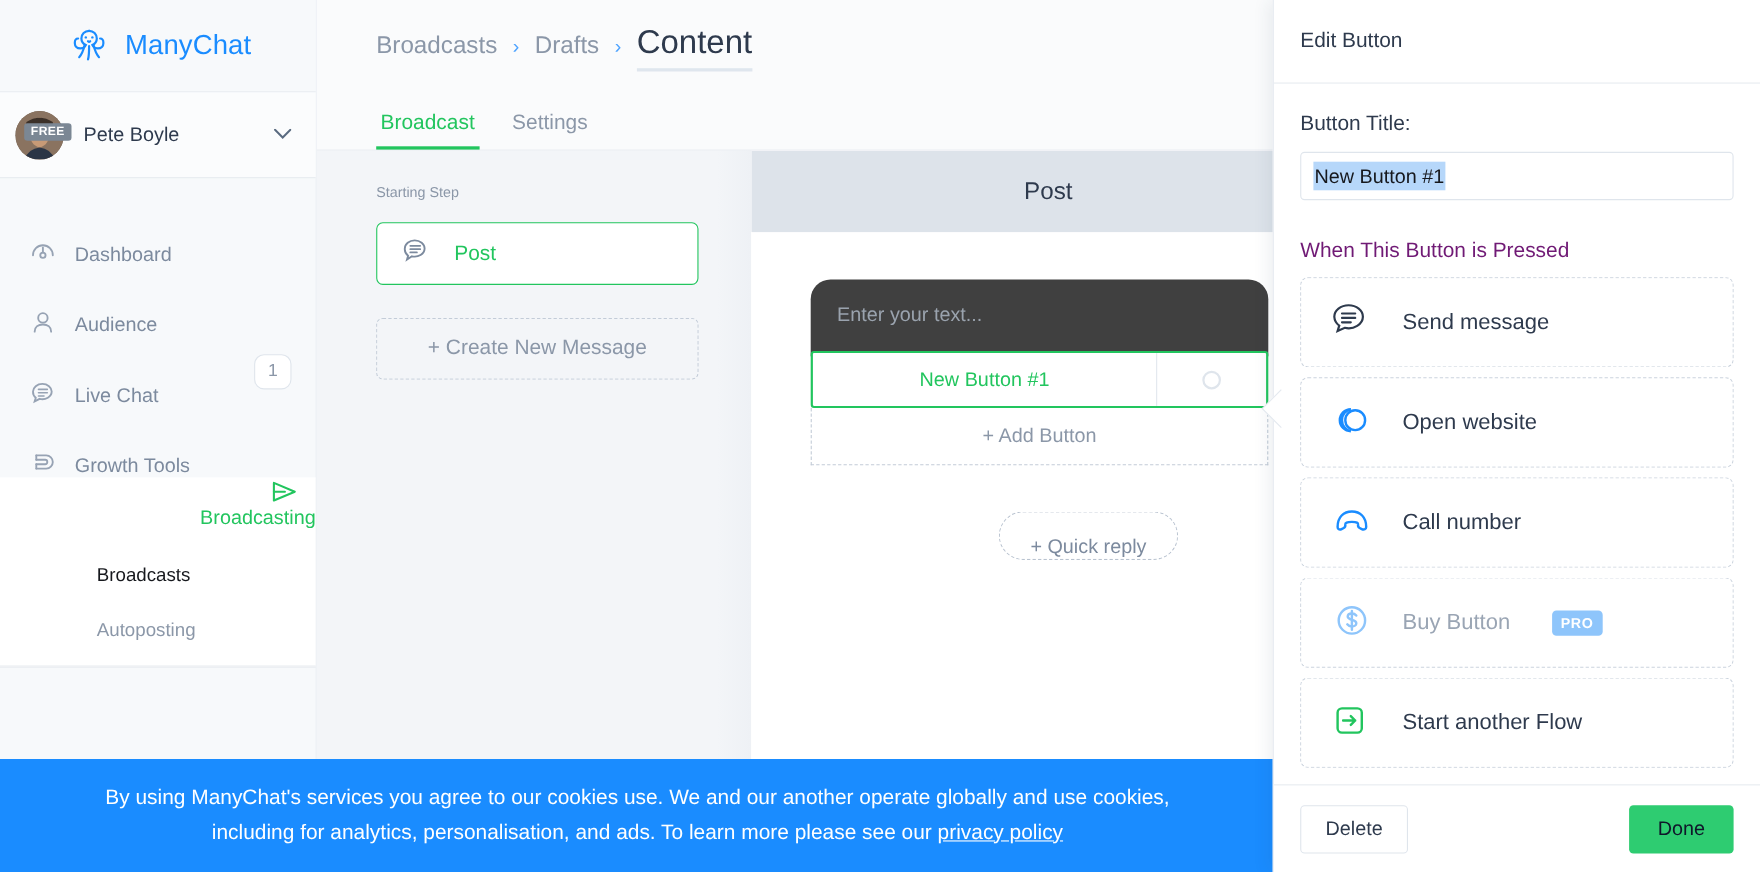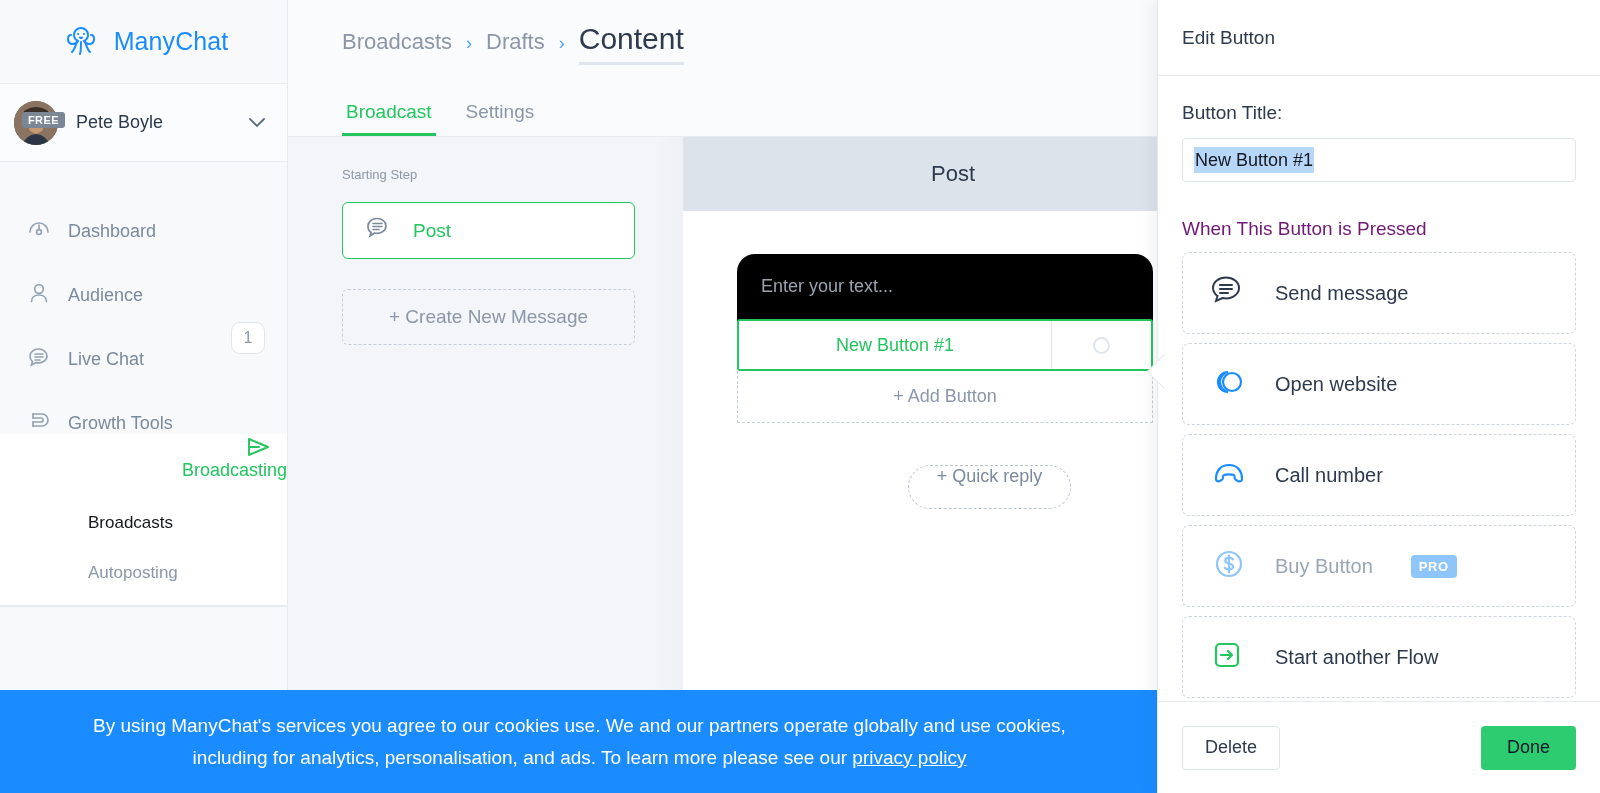--- a/index.html
+++ b/index.html
@@ -113,21 +113,21 @@
     position: absolute; left: 395px; top: 0; right: 0; bottom: 0;
     background: #fff; overflow: hidden;
   }
   .preview-head {
     height: 74px; background: #dde3ea; display: flex; align-items: center;
     justify-content: center; color: #2e3a4d; font-size: 22px;
     width: 540px;
   }
   .bubble-wrap { padding: 43px 0 0 54px; width: 470px; }
   .bubble {
-    background: #000000; border-radius: 18px 18px 4px 4px; padding: 22px 24px 30px;
+    background: #404040; border-radius: 18px 18px 4px 4px; padding: 22px 24px 30px;
     color: #9aa3ae; font-size: 18px;
   }
   .btn-row {
     display: flex; border: 2px solid #22c55e; border-radius: 3px;
     height: 52px; margin-top: -8px; background: #fff; position: relative;
   }
   .btn-row .lbl {
     flex: 1; display: flex; align-items: center; justify-content: center;
     color: #22c55e; font-size: 18px;
   }
@@ -137,21 +137,21 @@
   }
   .odot { width: 17px; height: 17px; border: 2px solid #dfe5ec; border-radius: 50%; }
   .add-btn {
     height: 52px; border: 1px dashed #c3ccd8; border-top: none;
     display: flex; align-items: center; justify-content: center;
     color: #8b97a8; font-size: 18px; background: #fff;
   }
   .quick-wrap { width: 505px; display: flex; justify-content: center; margin-top: 42px; }
   .quick-reply {
     border: 1px dashed #b9c3d0; border-radius: 22px; height: 44px;
-    padding: 0 28px; display: flex; align-items: flex-start;
+    padding: 0 28px; display: flex; align-items: flex-end;
     color: #7c8a9e; font-size: 18px;
   }
   .tiles { position: absolute; left: 683px; bottom: 26px; display: flex; gap: 26px; }
   .tile {
     width: 118px; height: 76px; border: 1px dashed #c3ccd8; border-radius: 10px;
     display: flex; align-items: center; justify-content: center;
   }
 
   
   #panel {
@@ -183,21 +183,21 @@
     height: 82px; border: 1px dashed #ccd4de; border-radius: 7px;
     display: flex; align-items: center; padding-left: 26px; gap: 26px;
   }
   .action-label { font-size: 20px; color: #2e3a4d; }
   .action-item.disabled .action-label { color: #9aa5b4; }
   .pro-badge {
     background: #8ec5fb; color: #fff; font-size: 13px; font-weight: bold;
     padding: 4px 8px; border-radius: 4px; margin-left: 12px; letter-spacing: .5px;
   }
   .panel-foot {
-    height: 92px; border-top: 1px solid #e7ebf0; display: flex;
+    height: 80px; border-top: 1px solid #e7ebf0; display: flex;
     align-items: center; justify-content: space-between; padding: 0 24px;
     background: #fff;
   }
   .btn-delete {
     height: 44px; padding: 0 22px; border: 1px solid #dfe5ec; border-radius: 4px;
     background: #fff; color: #2e3a4d; font-size: 18px;
     font-family: "Liberation Sans", sans-serif;
   }
   .btn-done {
     height: 44px; padding: 0 26px; border: none; border-radius: 4px;
@@ -432,21 +432,21 @@
             </span>
           </div>
 
         </div>
       </div>
     </div>
   </div>
 
   <div id="cookie">
     <div class="ctext">
-      <span>By using ManyChat's services you agree to our cookies use. We and our partners operate globally and use cookies,</span>
+      <span>By using ManyChat's services you agree to our cookies use. We and our another operate globally and use cookies,</span>
       <span>including for analytics, personalisation, and ads. To learn more please see our </span><a href="#">privacy policy</a>
     </div>
   </div>
 
   <div id="panel">
     <div class="panel-notch"></div>
 
     <div class="panel-head">
       <span>Edit Button</span>
     </div>

